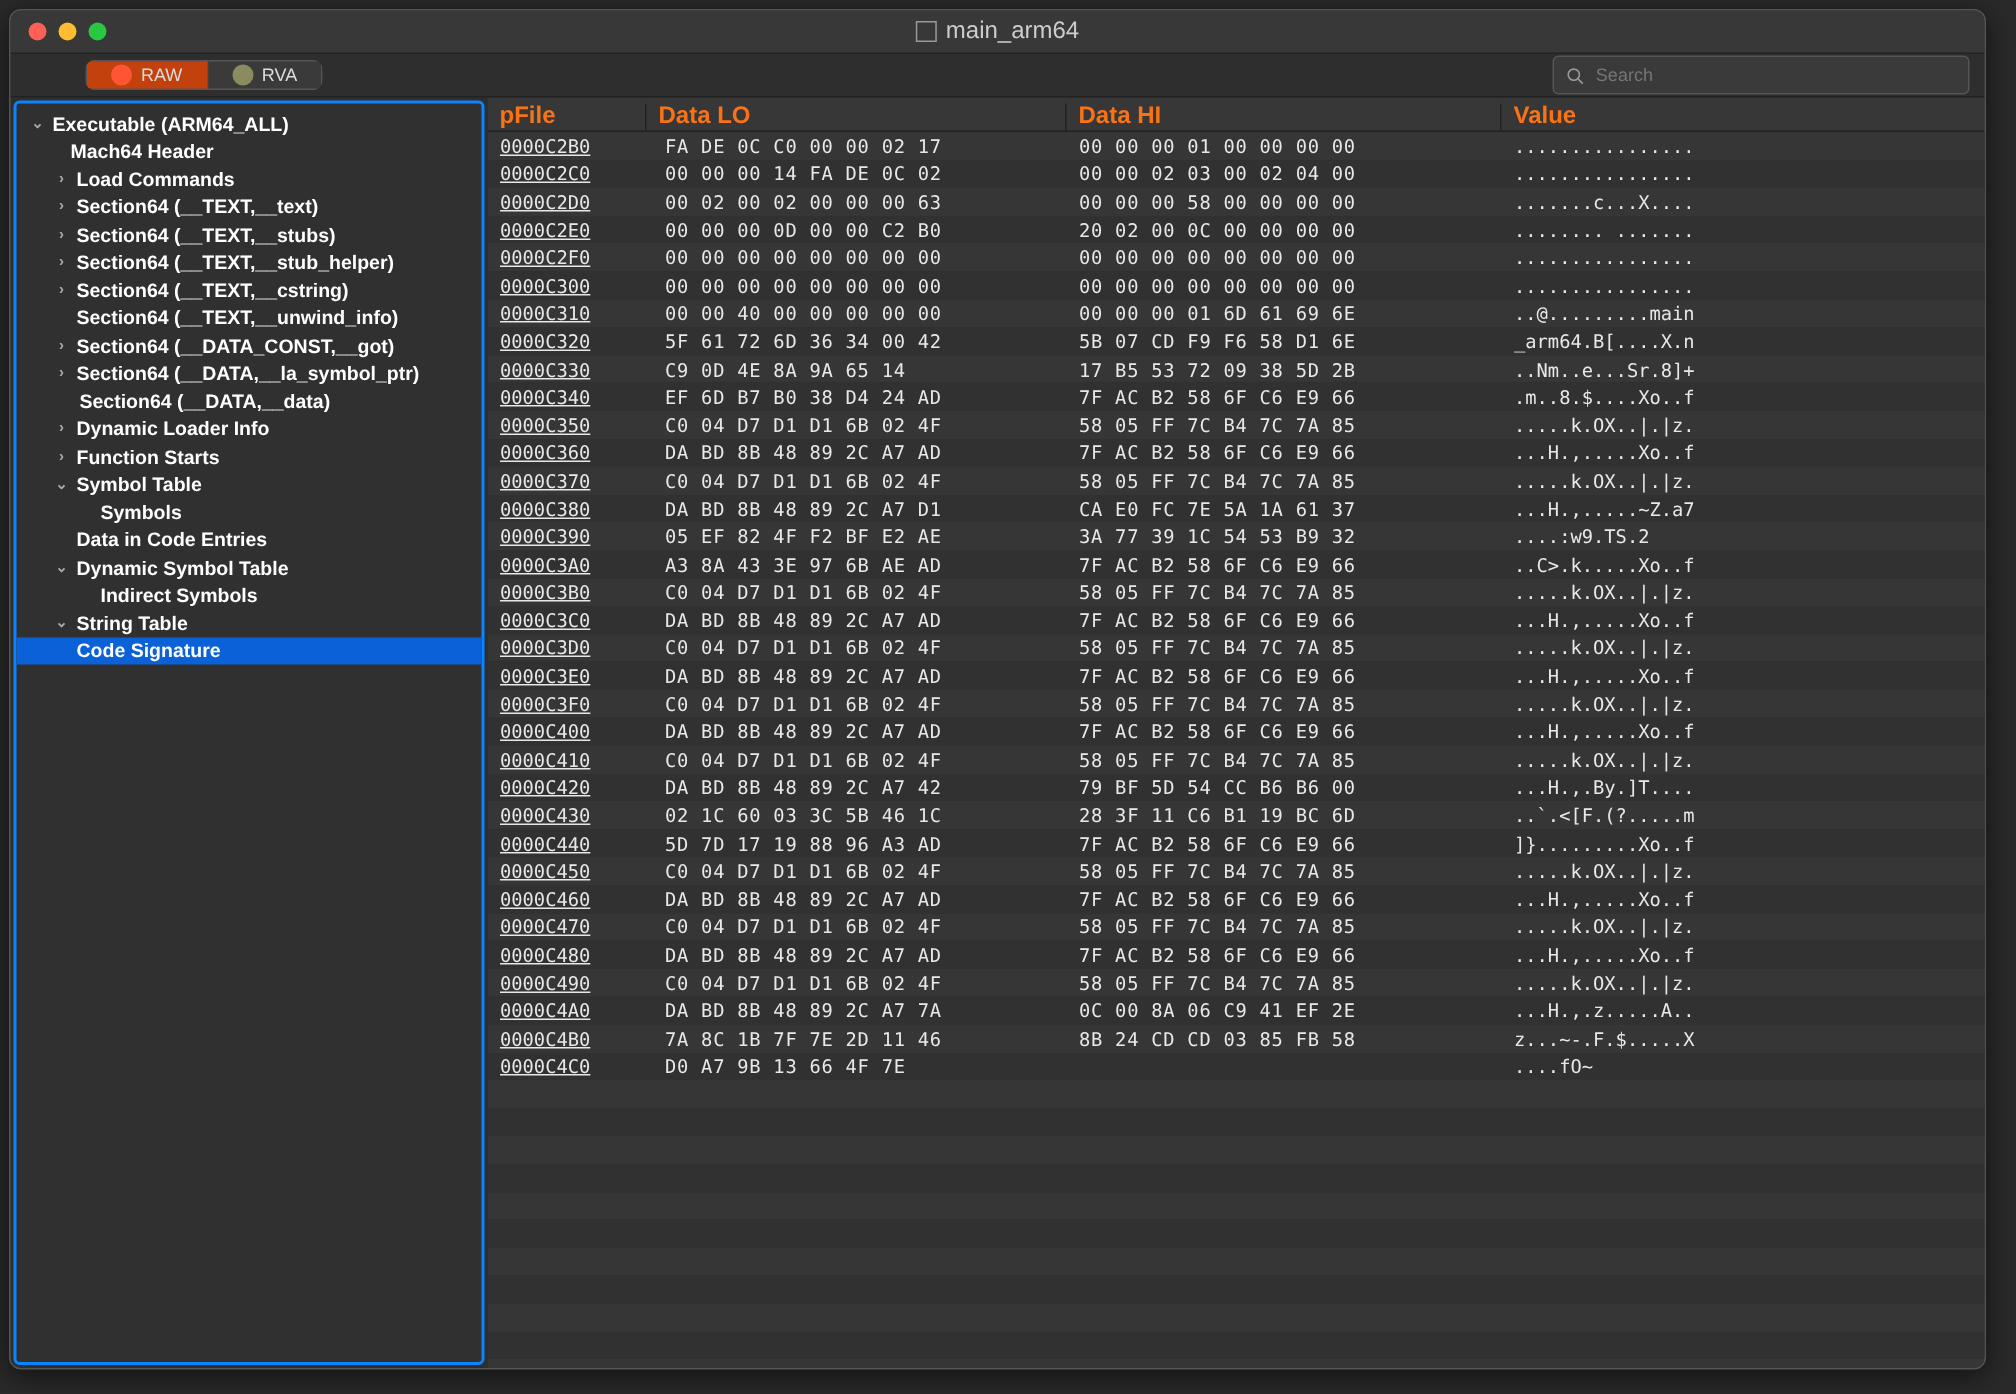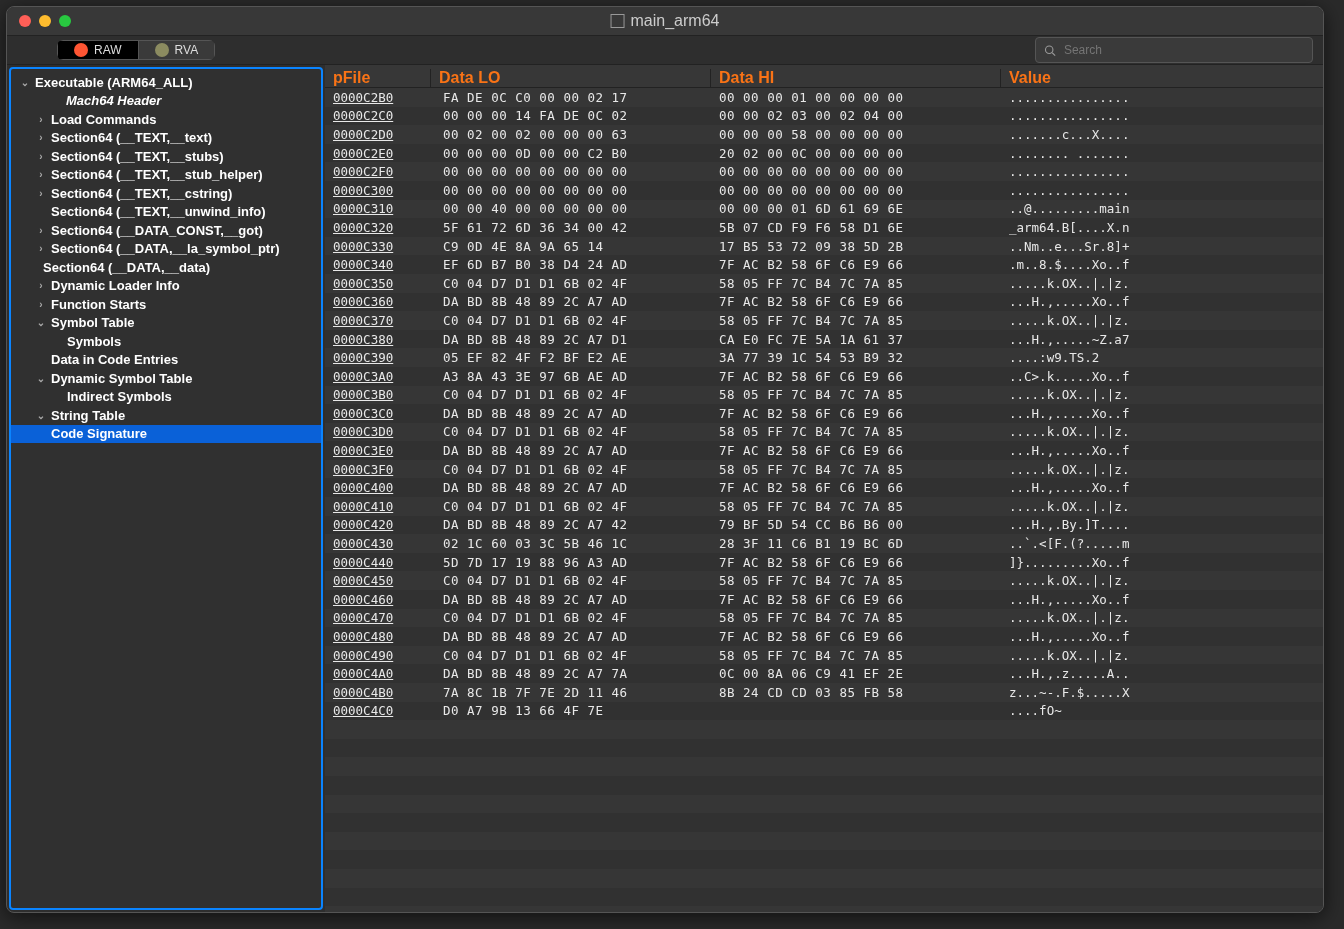--- a/index.html
+++ b/index.html
@@ -5,21 +5,21 @@
   html,body{margin:0;padding:0;width:1344px;height:929px;background:#2a2a2a;font-family:-apple-system,BlinkMacSystemFont,"Segoe UI",Helvetica,Arial,sans-serif;color:#ddd;overflow:hidden;font-size:13px;}
   .window{position:relative;width:1316px;height:905px;margin:6px;border:1px solid #555;border-radius:8px;background:#2e2e2e;box-shadow:0 4px 20px rgba(0,0,0,.6);display:flex;flex-direction:column;overflow:hidden;}
   .titlebar{height:28px;background:#383838;display:flex;align-items:center;position:relative;border-bottom:1px solid #222;color:#ccc;}
   .traffic{display:flex;gap:8px;padding-left:12px;}
   .dot{width:12px;height:12px;border-radius:50%;}
   .title-center{position:absolute;left:50%;transform:translateX(-50%);display:flex;align-items:center;gap:6px;font-size:16px;color:#ccc;}
   .doc-icon{width:12px;height:12px;border:1px solid #999;display:inline-block;}
   .toolbar{height:28px;background:#2e2e2e;display:flex;align-items:center;padding:0 10px;border-bottom:1px solid #222;}
   .seg{display:flex;border-radius:6px;overflow:hidden;margin-left:40px;}
   .seg-btn{display:flex;align-items:center;gap:6px;padding:2px 16px;font-size:12px;color:#ddd;background:#3a3a3a;border:1px solid #555;}
-  .seg-btn.active{background:#000000;}
+  .seg-btn.active{background:#c2410c;}
   .seg-btn:last-child{border-left:none;}
   .seg-icon{width:14px;height:14px;border-radius:50%;}
   .spacer{flex:1;}
   .search{display:flex;align-items:center;background:#3a3a3a;border:1px solid #555;border-radius:4px;padding:2px 8px;width:260px;height:20px;}
   .search input{background:transparent;border:none;outline:none;color:#ccc;font-size:12px;width:100%;}
   .search svg{width:13px;height:13px;margin-right:6px;}
   .body{flex:1;display:flex;overflow:hidden;}
   .sidebar{width:310px;border:2px solid #0a84ff;border-radius:4px;margin:2px;background:#303030;overflow:auto;font-size:13px;color:#fff;font-weight:600;}
   .tree{padding:4px 0;}
   .tree-row{display:flex;align-items:center;height:18.5px;padding-left:8px;white-space:nowrap;cursor:default;}
@@ -79,21 +79,21 @@
 
   <div class="body">
     <div class="sidebar">
       <div class="tree" id="tree">
           <div class="tree-row" style="padding-left: 8px;">
             <span class="caret">⌄</span>
             <span style="margin-left: 4px;">Executable  (ARM64_ALL)</span>
           </div>
           <div class="tree-row" style="padding-left: 24px;">
             <span class="caret"></span>
-            <span style="margin-left: 19px; font-style: italic;">Mach64 Header</span>
+            <span style="margin-left: 0;">Mach64 Header</span>
           </div>
           <div class="tree-row" style="padding-left: 24px;">
             <span class="caret">›</span>
             <span style="margin-left: 4px;">Load Commands</span>
           </div>
           <div class="tree-row" style="padding-left: 24px;">
             <span class="caret">›</span>
             <span style="margin-left: 4px;">Section64 (__TEXT,__text)</span>
           </div>
           <div class="tree-row" style="padding-left: 24px;">
@@ -113,21 +113,21 @@
             <span style="margin-left: 4px;">Section64 (__TEXT,__unwind_info)</span>
           </div>
           <div class="tree-row" style="padding-left: 24px;">
             <span class="caret">›</span>
             <span style="margin-left: 4px;">Section64 (__DATA_CONST,__got)</span>
           </div>
           <div class="tree-row" style="padding-left: 24px;">
             <span class="caret">›</span>
             <span style="margin-left: 4px;">Section64 (__DATA,__la_symbol_ptr)</span>
           </div>
-          <div class="tree-row" style="padding-left: 16px;">
+          <div class="tree-row" style="padding-left: 26px;">
             <span class="caret"></span>
             <span style="margin-left: 4px;">Section64 (__DATA,__data)</span>
           </div>
           <div class="tree-row" style="padding-left: 24px;">
             <span class="caret">›</span>
             <span style="margin-left: 4px;">Dynamic Loader Info</span>
           </div>
           <div class="tree-row" style="padding-left: 24px;">
             <span class="caret">›</span>
             <span style="margin-left: 4px;">Function Starts</span>

